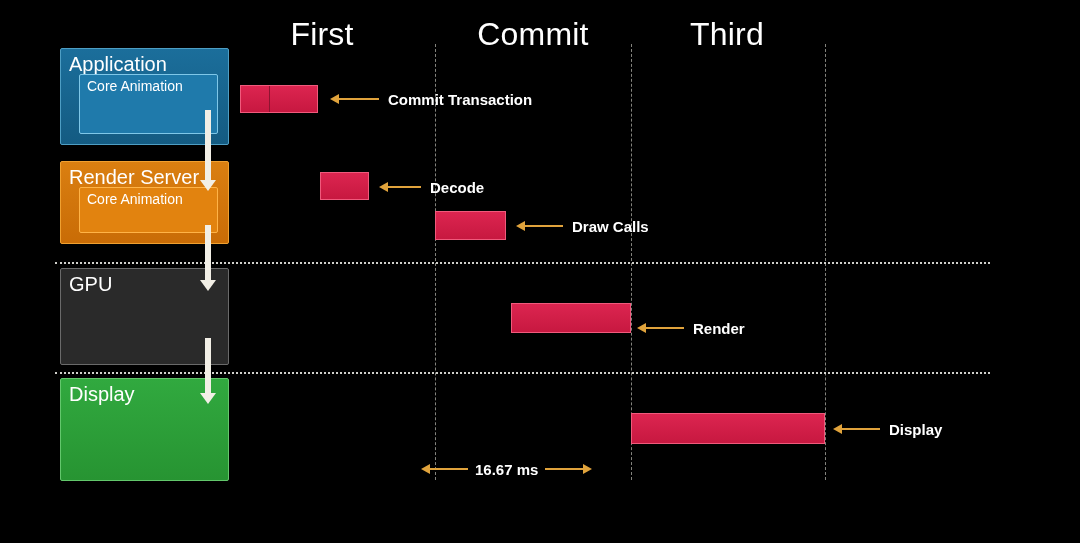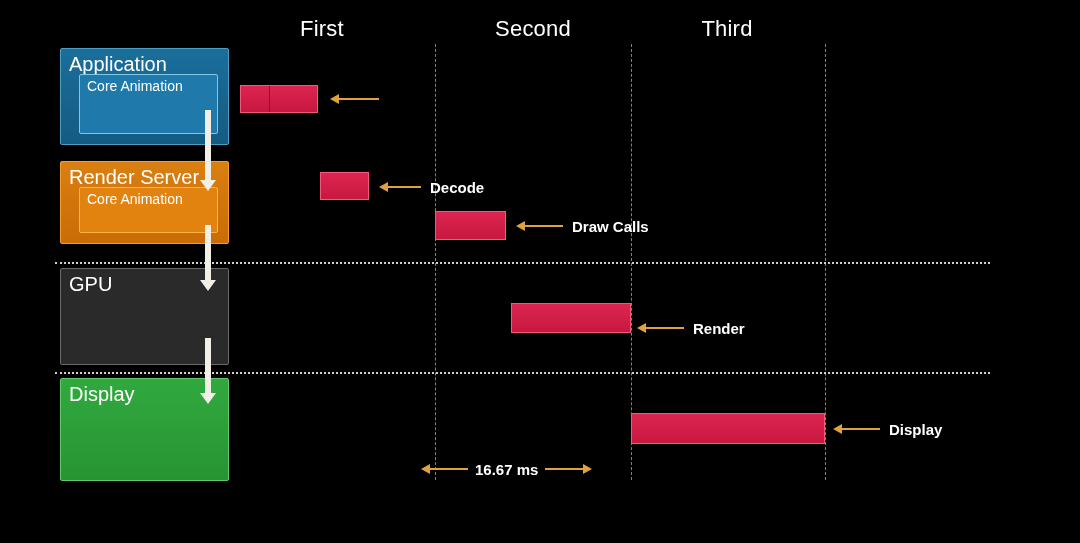--- a/index.html
+++ b/index.html
@@ -18,21 +18,21 @@
     height: 543px;
     background: #000000;
     overflow: hidden;
   }
 
   
   .frame-header {
     position: absolute;
     top: 16px;
     color: #ffffff;
-    font-size: 22px;
+    font-size: 32px;
     font-weight: 400;
     letter-spacing: 0.2px;
     white-space: nowrap;
     text-align: center;
     transform: translateX(-50%);
   }
 
   
   .vline {
     position: absolute;
@@ -209,21 +209,21 @@
     white-space: nowrap;
     padding: 0 7px;
   }
 </style>
 </head>
 <body>
 
 <div id="stage">
 
   <div class="frame-header" style="left:322px;">First</div>
-  <div class="frame-header" style="left:533px;">Second</div>
+  <div class="frame-header" style="left:533px;">Commit</div>
   <div class="frame-header" style="left:727px;">Third</div>
 
   <div class="vline" style="left:435px;"></div>
   <div class="vline" style="left:631px;"></div>
   <div class="vline" style="left:825px;"></div>
 
   <div class="hline" style="top:262px;"></div>
   <div class="hline" style="top:372px;"></div>
 
   <div class="block application" style="top:48px; height:97px;">
@@ -262,20 +262,21 @@
     <div class="bar-split" style="left:28px;"></div>
   </div>
   <div class="bar" style="left:320px; top:172px; width:49px;  height:28px;"></div>
   <div class="bar" style="left:435px; top:211px; width:71px;  height:29px;"></div>
   <div class="bar" style="left:511px; top:303px; width:120px; height:30px;"></div>
   <div class="bar" style="left:631px; top:413px; width:194px; height:31px;"></div>
 
   <div class="callout" style="left:330px; top:91px;">
     <div class="arrow-head"></div>
     <div class="arrow-line" style="width:40px;"></div>
+    <div class="callout-label">Commit Transaction</div>
   </div>
 
   <div class="callout" style="left:379px; top:179px;">
     <div class="arrow-head"></div>
     <div class="arrow-line" style="width:33px;"></div>
     <div class="callout-label">Decode</div>
   </div>
 
   <div class="callout" style="left:516px; top:218px;">
     <div class="arrow-head"></div>

